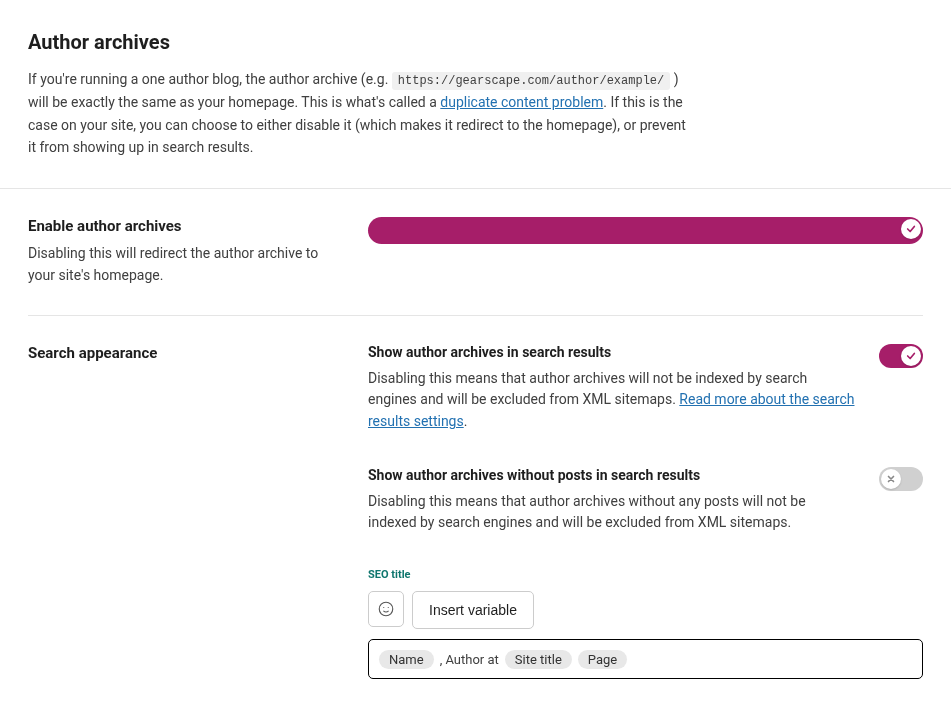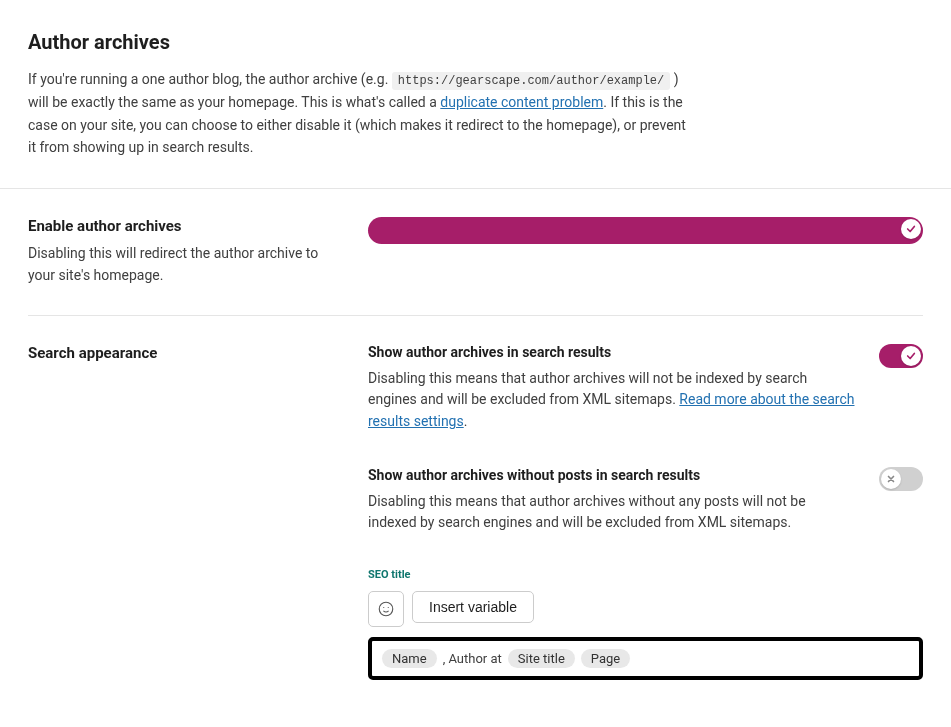--- a/index.html
+++ b/index.html
@@ -165,33 +165,33 @@
       cursor: pointer;
     }
     .icon-btn svg {
       width: 18px;
       height: 18px;
       stroke: #555;
       fill: none;
       stroke-width: 1.5;
     }
     .text-btn {
-      height: 32px;
+      height: 38px;
       padding: 0 16px;
       border: 1px solid #ccc;
       border-radius: 5px;
       background: #fff;
       font-size: 14px;
       color: #1e1e1e;
       cursor: pointer;
       display: flex;
       align-items: center;
     }
     .seo-field {
-      border: 4px solid #000000;
+      border: 1px solid #000000;
       border-radius: 5px;
       padding: 8px 10px;
       display: flex;
       align-items: center;
       flex-wrap: wrap;
       gap: 6px;
       min-height: 40px;
       cursor: text;
     }
     .chip {

